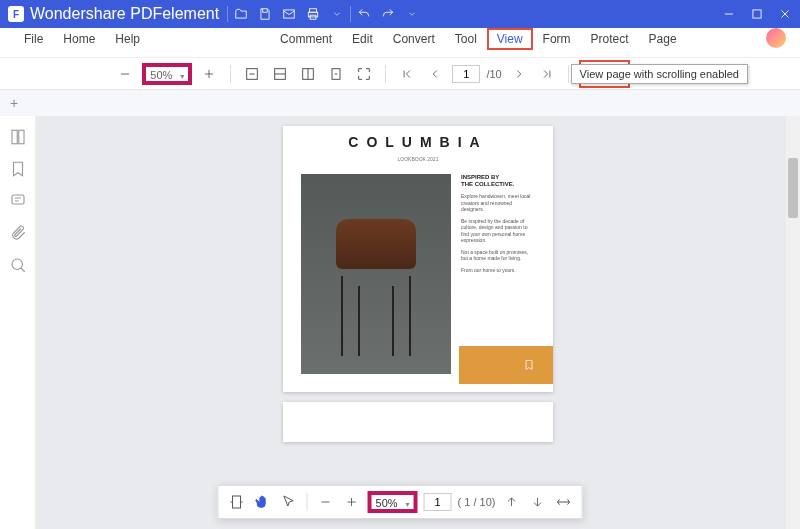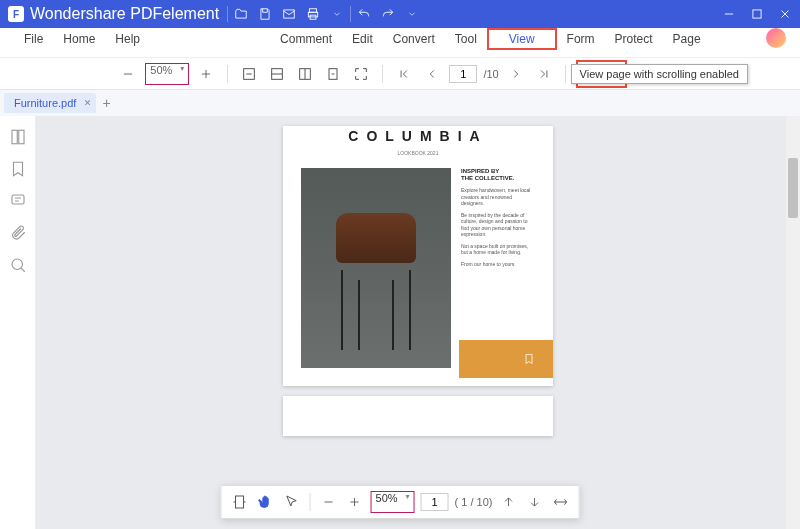--- a/index.html
+++ b/index.html
@@ -8,45 +8,45 @@
 .titlebar .logo{width:16px;height:16px;background:#fff;border-radius:3px;margin-right:6px;display:flex;align-items:center;justify-content:center;color:#3b5bdb;font-weight:bold;font-size:10px}
 .titlebar .title{font-size:16px;margin-right:2px}
 .titlebar .sep{width:1px;height:16px;background:rgba(255,255,255,.3);margin:0 6px}
 .titlebar .ticons{display:flex;gap:10px;align-items:center}
 .ticon{width:14px;height:14px;display:flex;align-items:center;justify-content:center;cursor:pointer}
 .ticon svg{stroke:#fff;fill:none;stroke-width:1.5}
 .titlebar .wincontrols{margin-left:auto;display:flex;gap:14px}
 .menubar{height:30px;background:#fff;display:flex;align-items:flex-start;padding:0 14px;font-size:12px;color:#444;border-bottom:1px solid #eee}
 .menubar .m{padding:4px 10px;cursor:pointer}
 .menubar .mgroup{display:flex;margin-left:120px}
-.menubar .m.active{color:#3b5bdb;border:2px solid #e74c3c;padding:2px 20px}
+.menubar .m.active{color:#3b5bdb;border:2px solid #e74c3c;padding:2px 8px}
 .menubar .avatar{width:20px;height:20px;border-radius:50%;background:linear-gradient(135deg,#f6a,#fc6);margin-left:auto}
 .toolbar{height:32px;background:#fff;display:flex;align-items:center;justify-content:center;gap:6px;border-bottom:1px solid #e5e5e5;font-size:11px;color:#666}
 .tbtn{width:22px;height:22px;display:flex;align-items:center;justify-content:center;cursor:pointer;border-radius:2px}
 .tbtn svg{stroke:#555;fill:none;stroke-width:1.5}
-.zoom{height:22px;border:1px solid #be185d;padding:0 4px;display:flex;align-items:flex-start;gap:8px;font-size:11px}
+.zoom{height:22px;border:4px solid #be185d;padding:0 4px;display:flex;align-items:flex-end;gap:8px;font-size:11px}
 .zoom .arr{font-size:8px;color:#888}
 .tsep{width:1px;height:18px;background:#ddd;margin:0 4px}
 .page-in{width:28px;height:18px;border:1px solid #ccc;text-align:center;font-size:11px}
 .page-tot{font-size:11px;color:#666}
 .viewgroup{display:flex;gap:3px;border:2px solid #e74c3c;padding:2px}
 .viewgroup .vbtn{width:20px;height:20px;display:flex;align-items:center;justify-content:center;cursor:pointer}
 .viewgroup .vbtn.active{background:#c9d6f5}
 .vbtn svg{stroke:#4a6cd4;fill:none;stroke-width:1.5}
 .tooltip{position:absolute;top:64px;right:52px;background:#fff;border:1px solid #aaa;padding:3px 8px;font-size:11px;color:#333;box-shadow:1px 1px 3px rgba(0,0,0,.2);z-index:100}
 .tabbar{height:26px;background:#f5f7fb;display:flex;align-items:center;padding-left:4px;font-size:11px}
 .tab{background:#e3ebfb;color:#3b5bdb;padding:4px 20px 4px 10px;border-radius:3px 3px 0 0;position:relative}
 .tab .x{position:absolute;right:5px;top:5px;font-size:9px;color:#888;cursor:pointer}
 .addtab{margin-left:6px;font-size:14px;color:#888;cursor:pointer}
 .workspace{display:flex;height:calc(529px - 28px - 30px - 32px - 26px);background:#f0f2f5}
 .sidebar{width:36px;background:#fff;display:flex;flex-direction:column;align-items:center;gap:14px;padding-top:12px;border-right:1px solid #eee}
 .sidebar .sicon{width:18px;height:18px;cursor:pointer}
 .sidebar .sicon svg{stroke:#999;fill:none;stroke-width:1.5}
 .canvas{flex:1;display:flex;flex-direction:column;align-items:center;padding:10px 0;overflow:hidden;background:#e8eaed;position:relative}
-.doc{width:270px;background:#fff;box-shadow:0 1px 4px rgba(0,0,0,.2);padding:2px 18px 8px;position:relative;margin-bottom:10px}
+.doc{width:270px;background:#fff;box-shadow:0 1px 4px rgba(0,0,0,.2);padding:8px 18px 8px;position:relative;margin-bottom:10px}
 .doc .h1{text-align:center;font-size:14px;letter-spacing:8px;font-weight:600;color:#222}
 .doc .h2{text-align:center;font-size:8px;letter-spacing:5px;color:#444;margin-top:2px}
 .doc .sub{text-align:center;font-size:5px;color:#777;margin:6px 0 12px}
 .doc .content{display:flex;gap:10px;align-items:flex-start}
 .doc .chair{width:150px;height:200px;background:linear-gradient(#545a58,#6b6f6d);position:relative;display:flex;align-items:center;justify-content:center}
 .chair .seat{width:80px;height:50px;background:linear-gradient(#6b3a22,#4a2818);border-radius:12px 12px 6px 6px;position:relative;top:-30px}
 .chair .legs{position:absolute;bottom:18px;width:70px;height:80px;border-left:2px solid #222;border-right:2px solid #222}
 .chair .legs::before,.chair .legs::after{content:"";position:absolute;bottom:0;width:2px;height:70px;background:#222}
 .chair .legs::before{left:15px}.chair .legs::after{right:15px}
 .doc .right{flex:1;font-size:5px;color:#555}
@@ -248,24 +248,20 @@
         <rect x="13" y="3" width="8" height="8"></rect>
         <rect x="3" y="13" width="8" height="8"></rect>
         <rect x="13" y="13" width="8" height="8"></rect>
       </svg>
     </div>
 </div>
 
 <div class="tooltip">View page with scrolling enabled</div>
 
 <div class="tabbar">
-  <div class="tab">
-    <span>Furniture.pdf</span>
-    <span class="x">✕</span>
-  </div>
   <div class="addtab">+</div>
 </div>
 
 <div class="workspace">
   <div class="sidebar">
     <div class="sicon"><svg width="18" height="18" viewBox="0 0 24 24">
           <rect x="4" y="3" width="7" height="18"></rect>
           <rect x="13" y="3" width="7" height="18"></rect>
         </svg></div>
     <div class="sicon"><svg width="18" height="18" viewBox="0 0 24 24">

